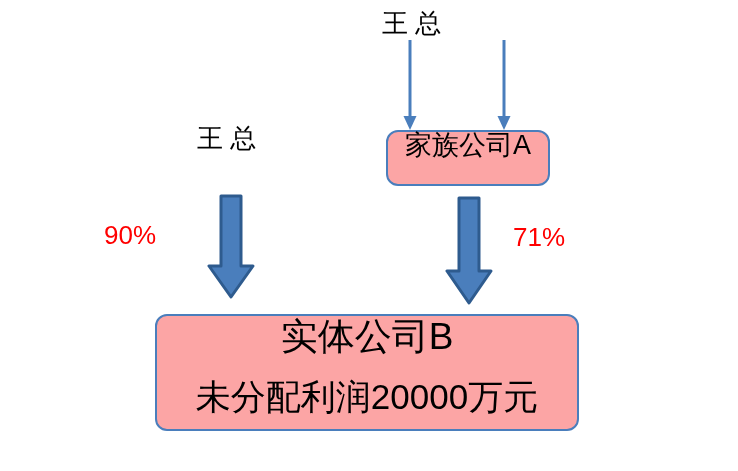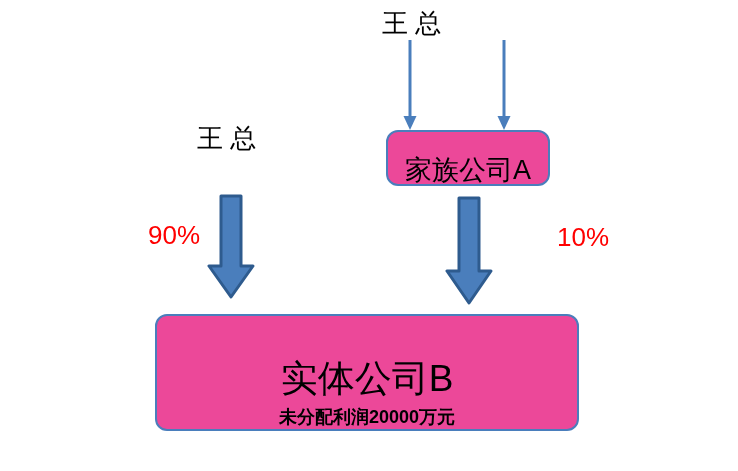--- a/index.html
+++ b/index.html
@@ -14,26 +14,26 @@
     position: relative;
     width: 738px;
     height: 471px;
     background: #ffffff;
     overflow: hidden;
     padding-left: 28px;
   }
   .node-box {
     position: absolute;
     box-sizing: border-box;
-    background: #ec4899;
+    background: #fca5a5;
     border: 2px solid #4a7ebc;
     display: flex;
     flex-direction: column;
     align-items: center;
-    justify-content: flex-end;
+    justify-content: flex-start;
     color: #000000;
   }
   #box-family {
     left: 386px;
     top: 130px;
     width: 164px;
     height: 56px;
     border-radius: 12px;
   }
   #box-family .node-title {
@@ -48,25 +48,24 @@
     width: 424px;
     height: 117px;
     border-radius: 12px;
   }
   #box-entity .node-title {
     font-size: 37px;
     line-height: 1.12;
     white-space: nowrap;
   }
   #box-entity .node-sub {
-    font-size: 18px;
+    font-size: 35px;
     line-height: 1.2;
-    margin-top: 8px;
+    margin-top: 19px;
     white-space: nowrap;
-    font-weight: bold;
   }
   .plain-label {
     position: absolute;
     font-size: 26px;
     color: #000000;
     white-space: nowrap;
     line-height: 1;
   }
   #label-wang-top {
     left: 382px;
@@ -79,21 +78,20 @@
   #label-wang-left {
     left: 197px;
     top: 125px;
   }
   .pct-label {
     position: absolute;
     font-size: 26px;
     color: #ff0000;
     white-space: nowrap;
     line-height: 1;
-    margin-left: 44px;
   }
   #label-pct-90 {
     left: 104px;
     top: 222px;
   }
   #label-pct-10 {
     left: 513px;
     top: 224px;
   }
   .arrow-svg {
@@ -132,20 +130,20 @@
   <svg class="arrow-svg" id="arrow-block-left" width="50" height="106" viewBox="0 0 50 106">
     <path d="M 15 2 L 35 2 L 35 72 L 47 72 L 25 103 L 3 72 L 15 72 Z" fill="#4a7ebc" stroke="#2e5b8e" stroke-width="3" stroke-linejoin="round"></path>
   </svg>
 
   <svg class="arrow-svg" id="arrow-block-right" width="50" height="110" viewBox="0 0 50 110">
     <path d="M 15 2 L 35 2 L 35 75 L 47 75 L 25 107 L 3 75 L 15 75 Z" fill="#4a7ebc" stroke="#2e5b8e" stroke-width="3" stroke-linejoin="round"></path>
   </svg>
 
   <div class="pct-label" id="label-pct-90">90%</div>
 
-  <div class="pct-label" id="label-pct-10">10%</div>
+  <div class="pct-label" id="label-pct-10">71%</div>
 
   <div class="node-box" id="box-entity">
     <div class="node-title">实体公司B</div>
     <div class="node-sub">未分配利润20000万元</div>
   </div>
 
 </div>
 
 </body></html>

